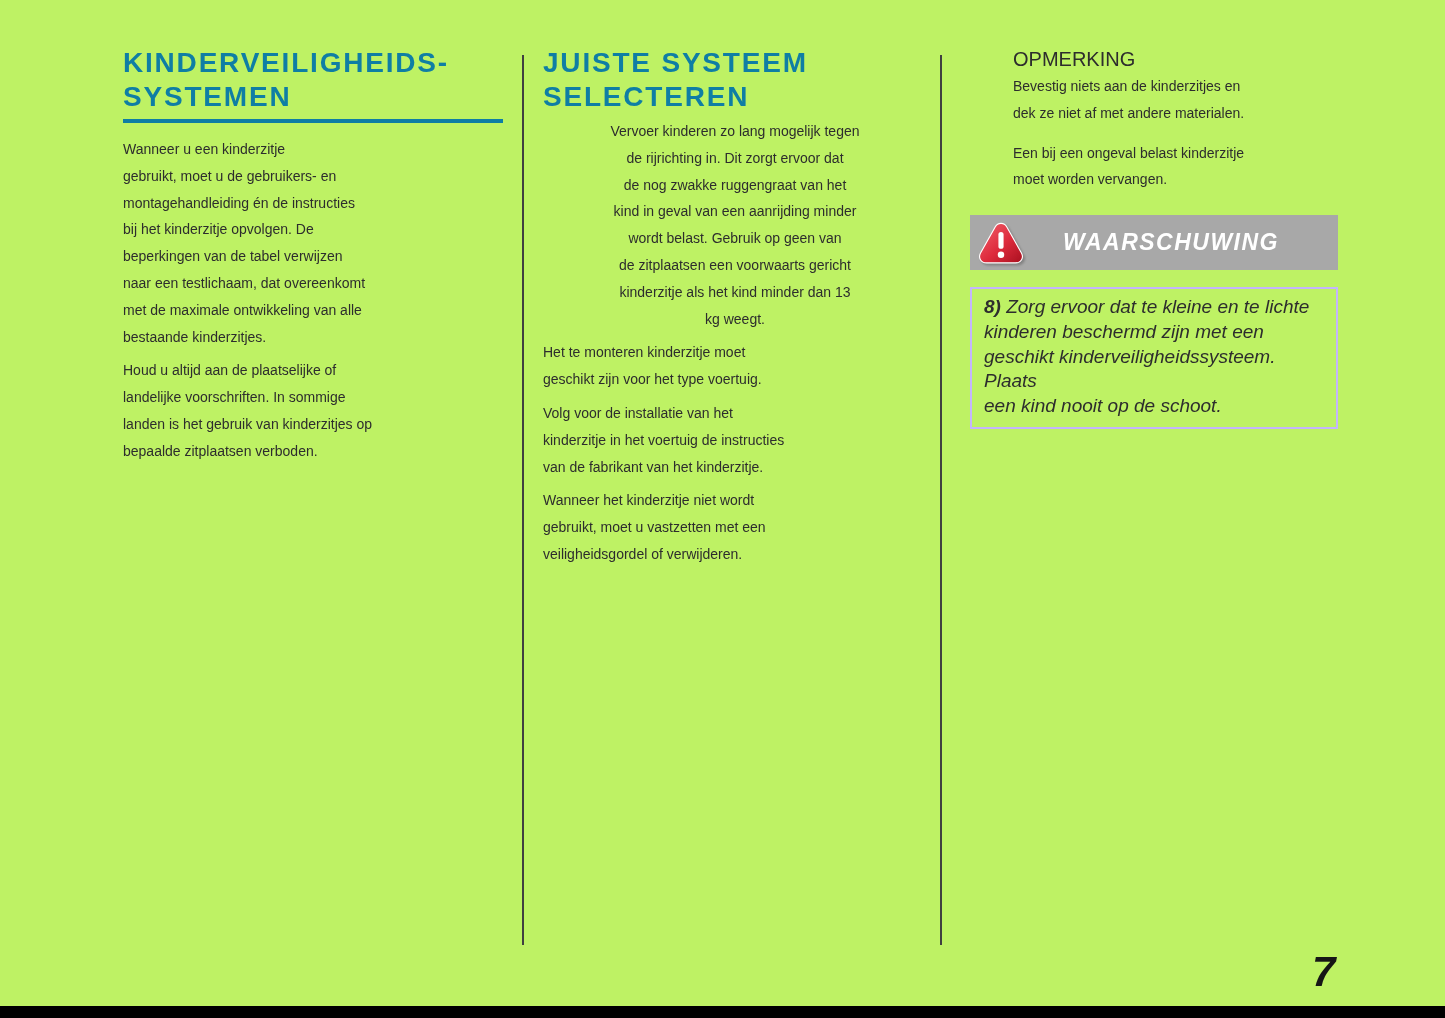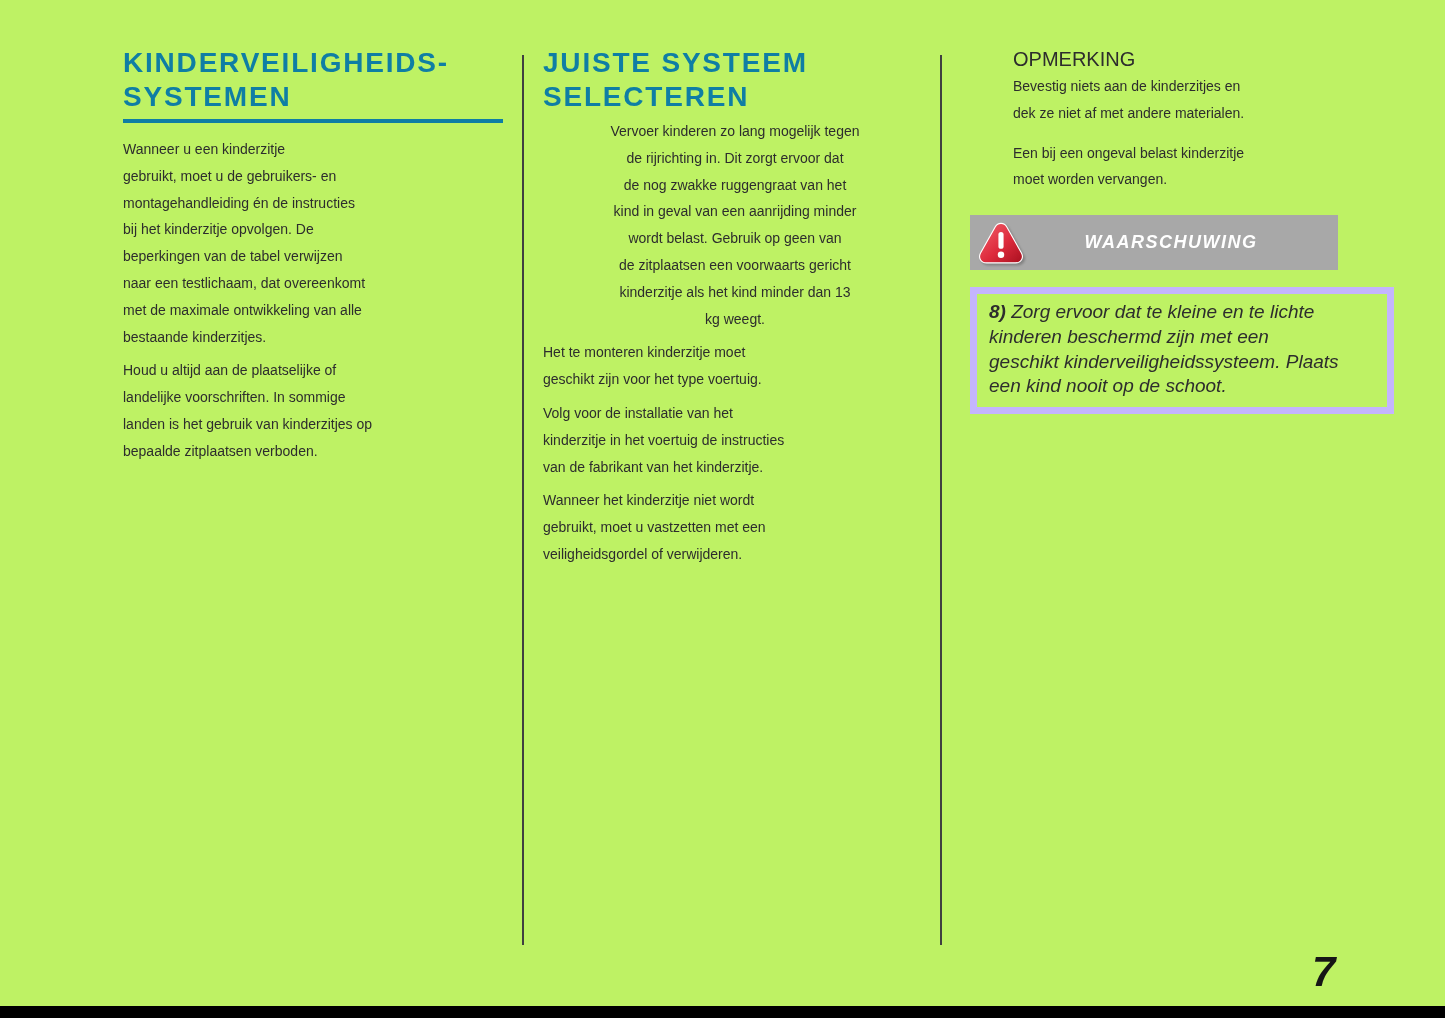--- a/index.html
+++ b/index.html
@@ -41,25 +41,25 @@
     position:absolute; left:970px; top:215px; width:368px; height:55px;
     background:#a8a8a8; display:flex; align-items:center;
   }
   .warning-icon-wrap {
     width:58px; display:flex; justify-content:center; align-items:center;
     margin-left:2px;
   }
   .warning-icon-wrap svg { filter:drop-shadow(2px 2px 1px rgba(60,60,60,0.35)); }
   .warning-title {
     flex:1; text-align:center; color:#ffffff; font-weight:bold; font-style:italic;
-    font-size:18px; letter-spacing:1.5px; padding-right:26px;
+    font-size:23px; letter-spacing:1.5px; padding-right:26px;
   }
   .warning-note {
-    position:absolute; left:970px; top:287px; width:424px;
-    border:7px solid #c4b5fd; box-sizing:border-box;
+    position:absolute; left:970px; top:287px; width:368px;
+    border:2px solid #c4b5fd; box-sizing:border-box;
     padding:6px 12px 8px 12px; font-size:19px; line-height:24.8px;
     font-style:italic; color:#2d2d2d;
   }
   .warning-note .note-ref { font-weight:bold; }
   .warning-note .note-text { white-space:pre-line; }
 
   .page-number {
     position:absolute; left:1312px; top:948px; font-size:42px;
     font-weight:bold; font-style:italic; color:#161616;
   }

